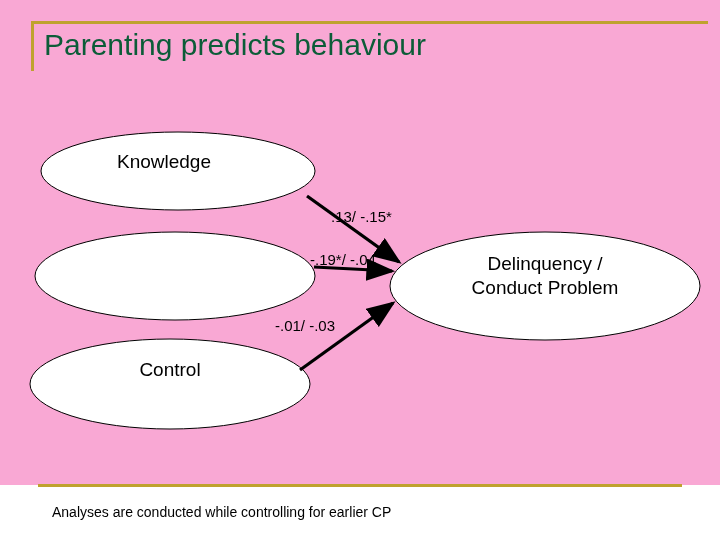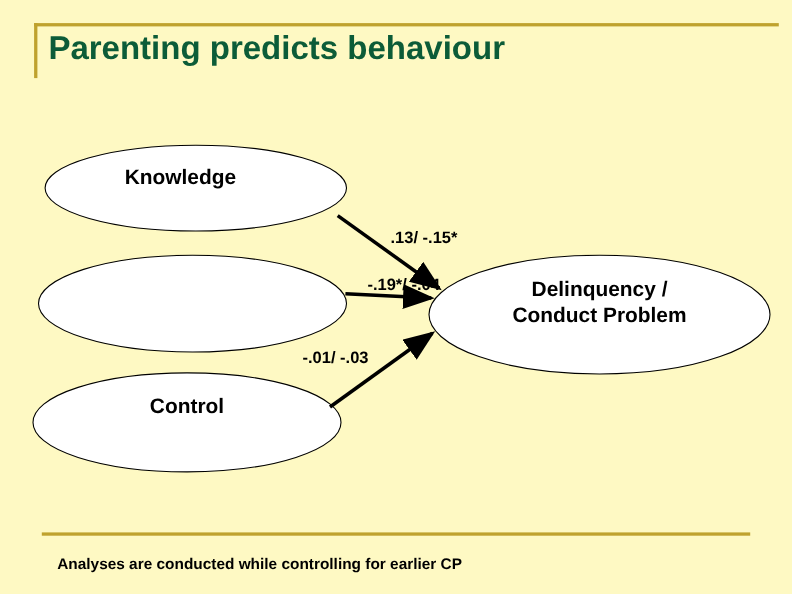--- a/index.html
+++ b/index.html
@@ -14,23 +14,22 @@
     position: relative;
     overflow: hidden;
     font-family: "Liberation Sans", sans-serif;
     color: #000000;
   }
 
   #slide {
     position: absolute;
     left: 0; top: 0;
     width: 720px;
-    height: 540px;
-    background: #fef9c3;
-    font-weight: bold;
+    height: 485px;
+    background: #f9a8d4;
   }
 
   
   .title-rule-top {
     position: absolute;
     left: 31px;
     top: 21px;
     width: 677px;
     height: 3px;
     background: #bfa22e;
@@ -82,22 +81,22 @@
   
   .path-label {
     position: absolute;
     font-family: "Liberation Sans", sans-serif;
     font-size: 15px;
     line-height: 18px;
     color: #000000;
     white-space: nowrap;
     background: transparent;
   }
-  .label-knowledge    { left: 331px; top: 208px; margin-left: 24px; }
-  .label-solicitation { left: 334px; top: 251px; }
+  .label-knowledge    { left: 331px; top: 208px; }
+  .label-solicitation { left: 310px; top: 251px; }
   .label-control      { left: 275px; top: 317px; }
 
   
   .footer-rule {
     position: absolute;
     left: 38px;
     top: 484px;
     width: 644px;
     height: 3px;
     background: #bfa22e;

